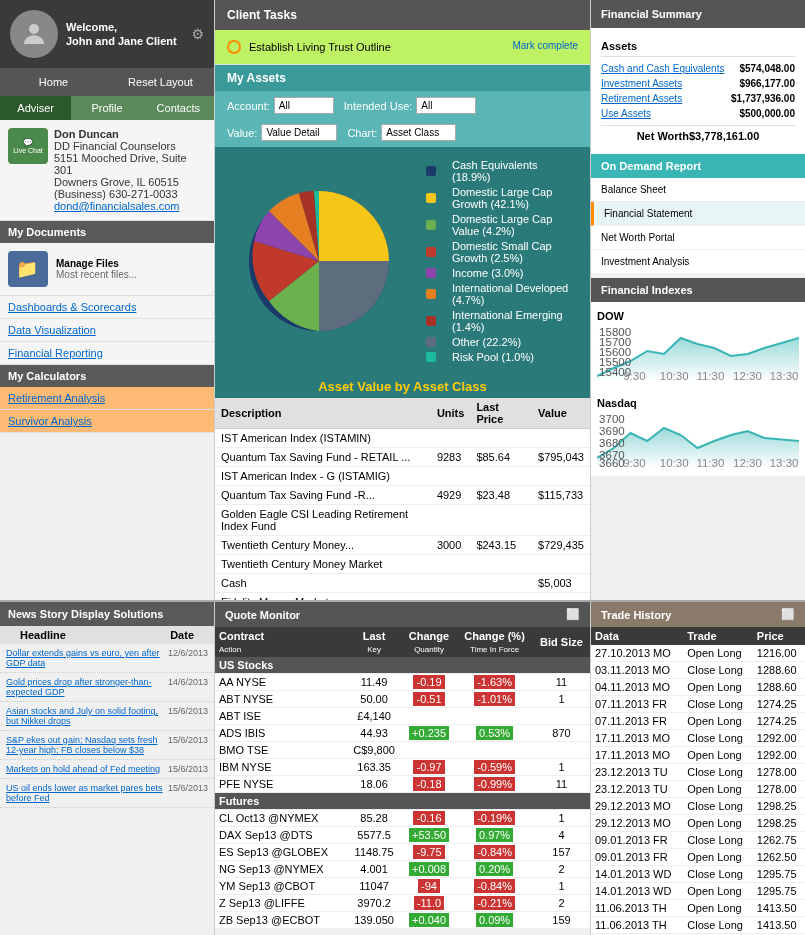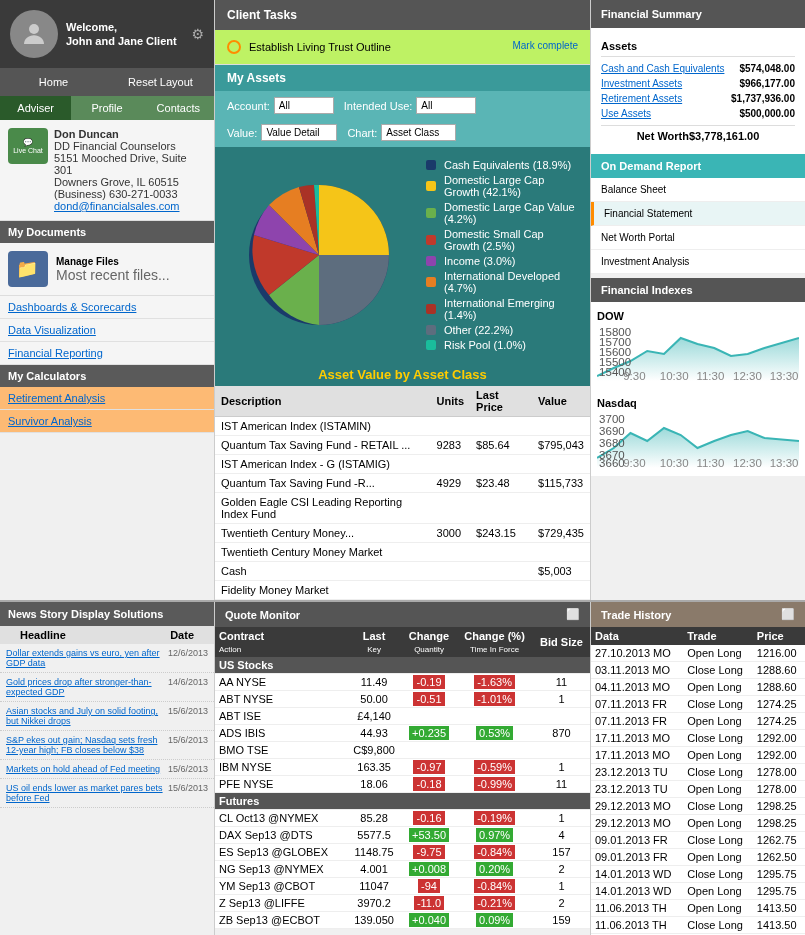--- a/index.html
+++ b/index.html
@@ -54,21 +54,21 @@
 
     .my-assets { background: #3a9a9a; }
     .my-assets-header { background: #3a9a9a; color: white; padding: 6px 12px; font-size: 12px; font-weight: bold; }
     .assets-controls { background: #5ab5b5; padding: 6px 12px; display: flex; gap: 10px; align-items: center; flex-wrap: wrap; }
     .control-group { display: flex; align-items: center; gap: 4px; color: white; font-size: 10px; }
     .select-box { background: white; border: 1px solid #aaa; padding: 2px 16px 2px 4px; font-size: 10px; appearance: none; min-width: 60px; }
 
     .chart-area { background: #2a7a7a; display: flex; padding: 8px; gap: 8px; }
     .pie-chart-container { flex: 1; display: flex; align-items: center; justify-content: center; }
     .pie-legend { width: 160px; color: white; font-size: 9px; display: flex; flex-direction: column; gap: 3px; padding: 4px; }
-    .legend-item { display: flex; align-items: center; gap: 8px; }
+    .legend-item { display: flex; align-items: center; gap: 16px; }
     .legend-dot { width: 10px; height: 10px; border-radius: 2px; flex-shrink: 0; }
     .chart-title { text-align: center; color: #ffcc00; font-weight: bold; font-size: 13px; padding: 4px 0; background: #2a7a7a; }
 
     .assets-table { background: white; width: 100%; border-collapse: collapse; font-size: 10px; }
     .assets-table th { background: #e0e0e0; padding: 3px 6px; text-align: left; border-bottom: 1px solid #ccc; }
     .assets-table td { padding: 3px 6px; border-bottom: 1px solid #eee; }
 
     
     .right-panel { width: 215px; background: #f0f0f0; flex-shrink: 0; border-left: 1px solid #ccc; }
 
@@ -165,21 +165,21 @@
           <div class="adviser-link">dond@financialsales.com</div>
         </div>
       </div>
 
       <div class="section-header">My Documents</div>
       <div class="my-documents">
         <div class="manage-files">
           <div style="width:40px;height:36px;background:#4a6a9a;border-radius:4px;display:flex;align-items:center;justify-content:center;color:white;font-size:18px;">📁</div>
           <div>
             <div style="font-weight:bold;font-size:10px;">Manage Files</div>
-            <div style="font-size:14px;color:#666;text-align:center;">Most recent files...</div>
+            <div style="font-size:10px;color:#666;text-align:center;">Most recent files...</div>
           </div>
         </div>
         <div class="doc-links">
           <a class="doc-link">Dashboards &amp; Scorecards</a>
           <a class="doc-link">Data Visualization</a>
           <a class="doc-link">Financial Reporting</a>
         </div>
       </div>
 
       <div class="section-header">My Calculators</div>
@@ -323,21 +323,21 @@
                 <td></td>
                 <td></td>
               </tr>
               <tr>
                 <td>Quantum Tax Saving Fund -R...</td>
                 <td>4929</td>
                 <td>$23.48</td>
                 <td>$115,733</td>
               </tr>
               <tr>
-                <td>Golden Eagle CSI Leading Reporting Index Fund</td>
+                <td>Golden Eagle CSI Leading Retirement Index Fund</td>
                 <td></td>
                 <td></td>
                 <td></td>
               </tr>
               <tr>
                 <td>Twentieth Century Money...</td>
                 <td>3000</td>
                 <td>$243.15</td>
                 <td>$729,435</td>
               </tr>

